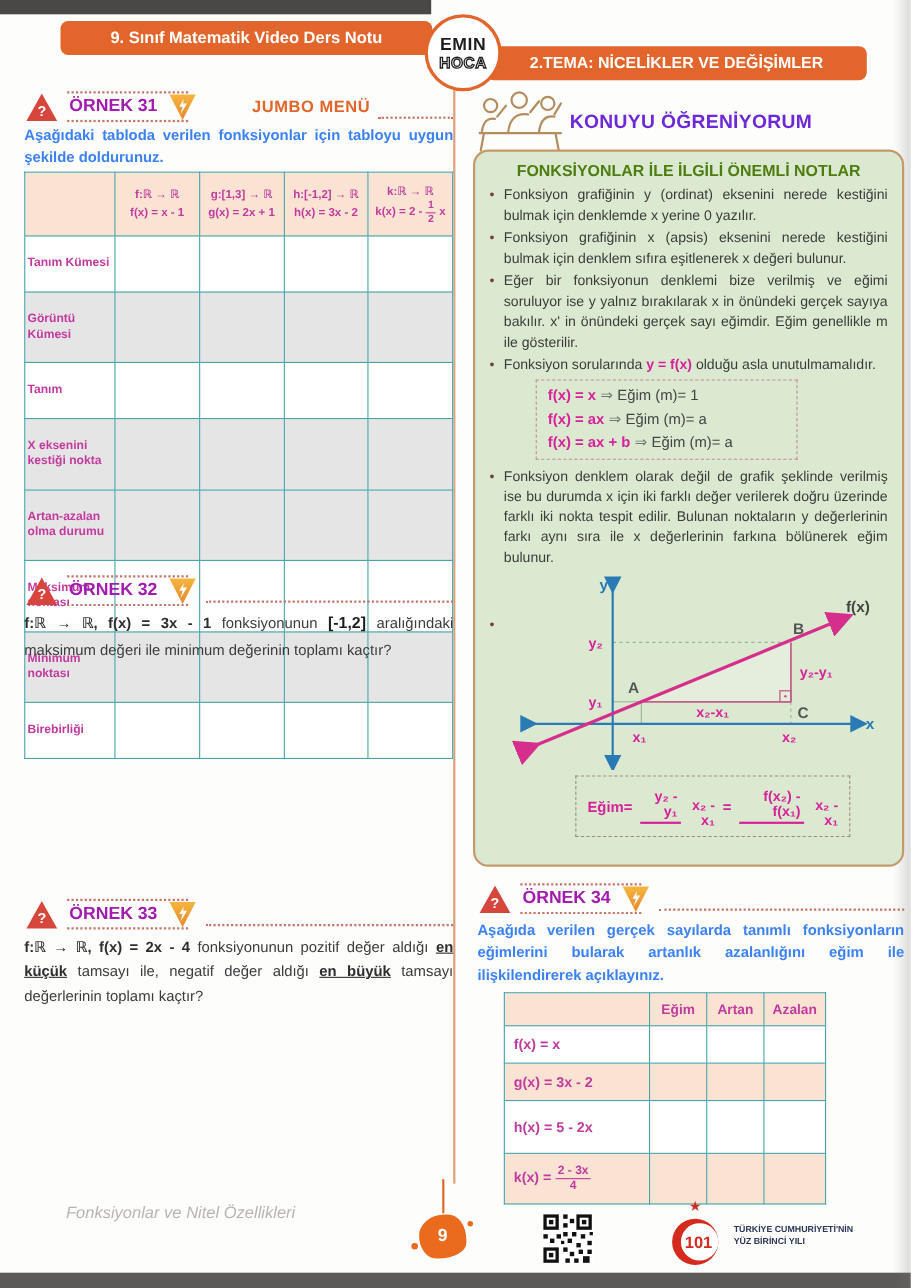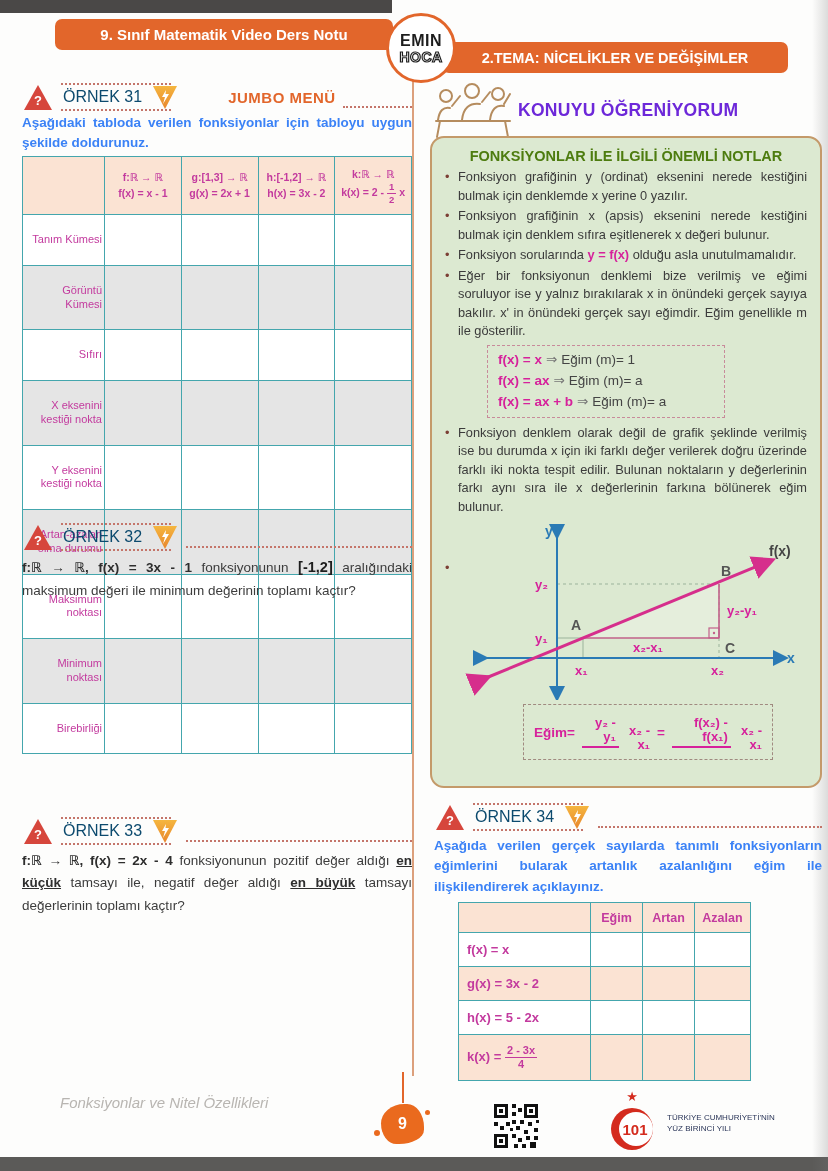--- a/index.html
+++ b/index.html
@@ -24,33 +24,33 @@
     background:#fff; border:3px solid #e2662b; z-index:2; display:flex; flex-direction:column;
     align-items:center; justify-content:center; }
   .logo-emin { font-size:16px; font-weight:900; color:#1d1d1d; letter-spacing:.5px; }
   .logo-hoca { font-size:14px; font-weight:900; color:#fff;
     -webkit-text-stroke:1.2px #1d1d1d; letter-spacing:.5px; margin-top:-1px; }
 
   .divider { left:412px; top:80px; width:2px; height:996px; background:#dca07c; }
 
   
   .ornek-head { display:flex; align-items:center; gap:7px; height:34px; }
-  .ornek-label { color:#0c4a6e; font-weight:normal; font-size:16px; position:relative;
+  .ornek-label { color:#a21caf; font-weight:bold; font-size:16px; position:relative;
     padding:4px 2px; }
   .ornek-label::before, .ornek-label::after { content:""; position:absolute; left:0;
     width:110px; border-top:2px dotted #c4756a; }
   .ornek-label::before { top:-1px; } .ornek-label::after { bottom:-1px; }
   .ornek-sub { color:#e2662b; font-weight:bold; font-size:15px; letter-spacing:.5px;
     margin-left:42px; }
   .dot-trail { flex:1; border-top:2px dotted #c4756a; align-self:flex-end; margin-bottom:6px; }
 
   
   .t31 { border-collapse:collapse; table-layout:fixed; width:390px; background:#fff; }
   .t31 td { border:1.6px solid #44a6ad; vertical-align:middle; }
-  .t31 .rl { color:#c33a9e; font-weight:400; font-size:11px; text-align:right;
+  .t31 .rl { color:#c33a9e; font-weight:700; font-size:11px; text-align:left;
     line-height:1.25; padding:18px 2px; }
   .t31 .hcell { background:#fbe3d3; color:#c33a9e; font-weight:bold; font-size:10.5px;
     text-align:center; line-height:1.5; padding:3px 1px; }
   .t31 tr.alt td { background:#e5e5e5; }
   .t31 col.c0 { width:82px; }
 
   .frac { display:inline-flex; flex-direction:column; align-items:center;
     vertical-align:middle; line-height:1; font-size:9.5px; }
   .frac .n { border-bottom:1.3px solid currentColor; padding:0 2px 1px; }
   .frac .d { padding-top:1px; }
@@ -106,21 +106,21 @@
     font-size:15px; line-height:1.5; }
   .page-line { left:402px; top:1072px; width:2px; height:31px; background:#e2662b; }
   .splat { left:381px; top:1104px; width:43px; height:40px; background:#ea6a1e;
     border-radius:58% 42% 62% 38% / 52% 62% 38% 55%;
     display:flex; align-items:center; justify-content:center;
     color:#fff; font-weight:bold; font-size:16px; }
   .splat::before { content:""; position:absolute; left:-7px; top:26px; width:6px; height:6px;
     background:#ea6a1e; border-radius:50%; }
   .splat::after { content:""; position:absolute; right:-6px; top:6px; width:5px; height:5px;
     background:#ea6a1e; border-radius:50%; }
-  .centenary { left:667px; top:1113px; font-size:8px; font-weight:normal; color:#2a3558;
+  .centenary { left:667px; top:1113px; font-size:8px; font-weight:bold; color:#2a3558;
     line-height:1.35; }
 </style>
 </head>
 <body>
 
 <div class="abs top-dark"></div>
 <div class="abs bottom-dark"></div>
 <div class="abs right-shade"></div>
 
 <div class="abs hbar hbar1">
@@ -200,35 +200,28 @@
         <td></td>
       </tr>
   <tr style="height:34px;" class="alt">
     <td class="rl">Görüntü Kümesi</td>
         <td></td>
         <td></td>
         <td></td>
         <td></td>
       </tr>
   <tr style="height:28px;">
-    <td class="rl">Sıfırı</td>
+    <td class="rl">Tanım</td>
         <td></td>
         <td></td>
         <td></td>
         <td></td>
       </tr>
   <tr style="height:34px;" class="alt">
     <td class="rl">X eksenini kestiği nokta</td>
-        <td></td>
-        <td></td>
-        <td></td>
-        <td></td>
-      </tr>
-  <tr style="height:34px;">
-    <td class="rl">Y eksenini kestiği nokta</td>
         <td></td>
         <td></td>
         <td></td>
         <td></td>
       </tr>
   <tr style="height:34px;" class="alt">
     <td class="rl">Artan-azalan olma durumu</td>
         <td></td>
         <td></td>
         <td></td>
@@ -304,22 +297,22 @@
     <path d="M8 41 L5 57"></path>
     <path d="M73 41 L76 57"></path>
 </svg>
 <div class="abs konuyu-title" style="left:518px; top:100px;">KONUYU ÖĞRENİYORUM</div>
 
 <div class="abs panel">
   <div class="notes-title">FONKSİYONLAR İLE İLGİLİ ÖNEMLİ NOTLAR</div>
   <ul class="notes">
     <li>Fonksiyon grafiğinin y (ordinat) eksenini nerede kestiğini bulmak için denklemde x yerine 0 yazılır.</li>
     <li>Fonksiyon grafiğinin x (apsis) eksenini nerede kestiğini bulmak için denklem sıfıra eşitlenerek x değeri bulunur.</li>
+    <li>Eğer bir fonksiyonun denklemi bize verilmiş ve eğimi soruluyor ise y yalnız bırakılarak x in önündeki gerçek sayıya bakılır. x' in önündeki gerçek sayı eğimdir. Eğim genellikle m ile gösterilir.</li>
     <li><span>Fonksiyon sorularında </span><span class="pink-math">y = f(x)</span><span> olduğu asla unutulmamalıdır.</span></li>
-    <li>Eğer bir fonksiyonun denklemi bize verilmiş ve eğimi soruluyor ise y yalnız bırakılarak x in önündeki gerçek sayıya bakılır. x' in önündeki gerçek sayı eğimdir. Eğim genellikle m ile gösterilir.</li>
   </ul>
   <div class="fbox">
     <div class="frow"><span class="lhs">f(x) = x</span><span class="arr">⇒</span><span>Eğim (m)= 1</span></div>
     <div class="frow"><span class="lhs">f(x) = ax</span><span class="arr">⇒</span><span>Eğim (m)= a</span></div>
     <div class="frow"><span class="lhs">f(x) = ax + b</span><span class="arr">⇒</span><span>Eğim (m)= a</span></div>
   </div>
   <ul class="notes">
     <li>Fonksiyon denklem olarak değil de grafik şeklinde verilmiş ise bu durumda x için iki farklı değer verilerek doğru üzerinde farklı iki nokta tespit edilir. Bulunan noktaların y değerlerinin farkı aynı sıra ile x değerlerinin farkına bölünerek eğim bulunur.</li>
   </ul>
 
@@ -413,21 +406,21 @@
         <td></td>
         <td></td>
         <td></td>
       </tr>
   <tr style="height:34px;" class="alt">
     <td class="fn">g(x) = 3x - 2</td>
         <td></td>
         <td></td>
         <td></td>
       </tr>
-  <tr style="height:34px;">
+  <tr style="height:48px;">
     <td class="fn">h(x) = 5 - 2x</td>
         <td></td>
         <td></td>
         <td></td>
       </tr>
   <tr style="height:46px;" class="alt">
     <td class="fn">
       <span>k(x) =</span>
       <span class="frac">
             <span class="n">2 - 3x</span>

